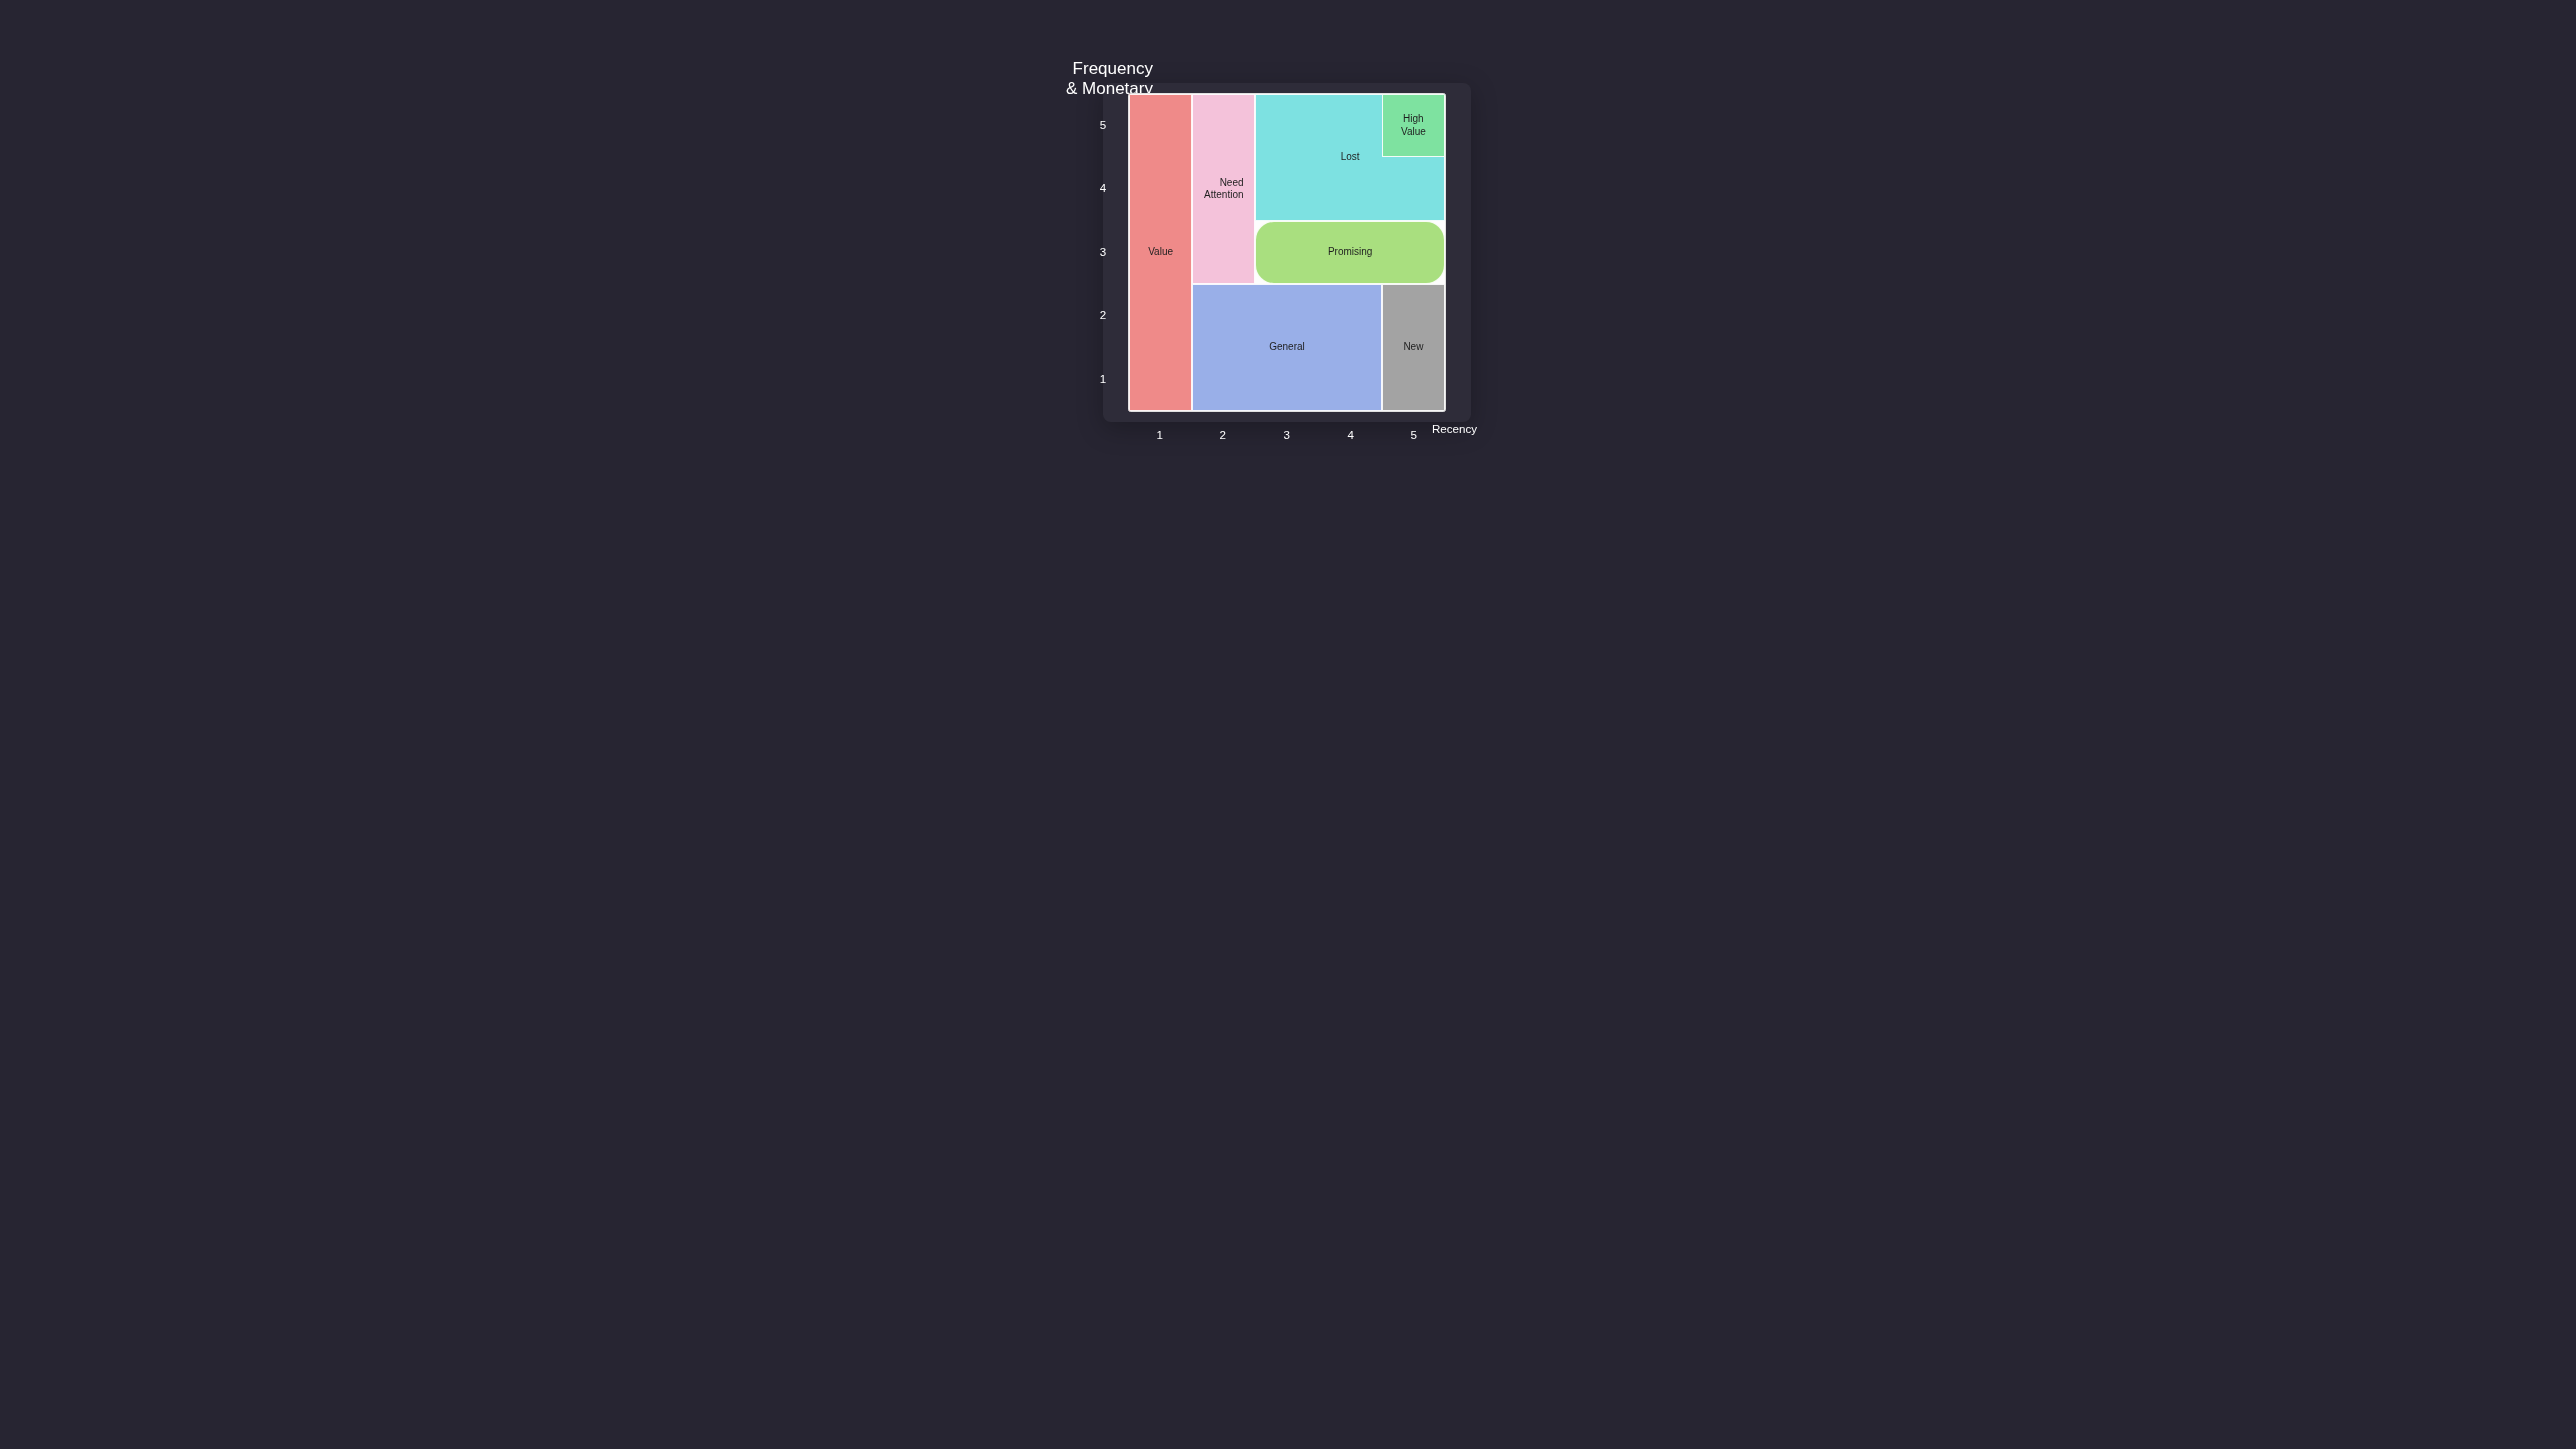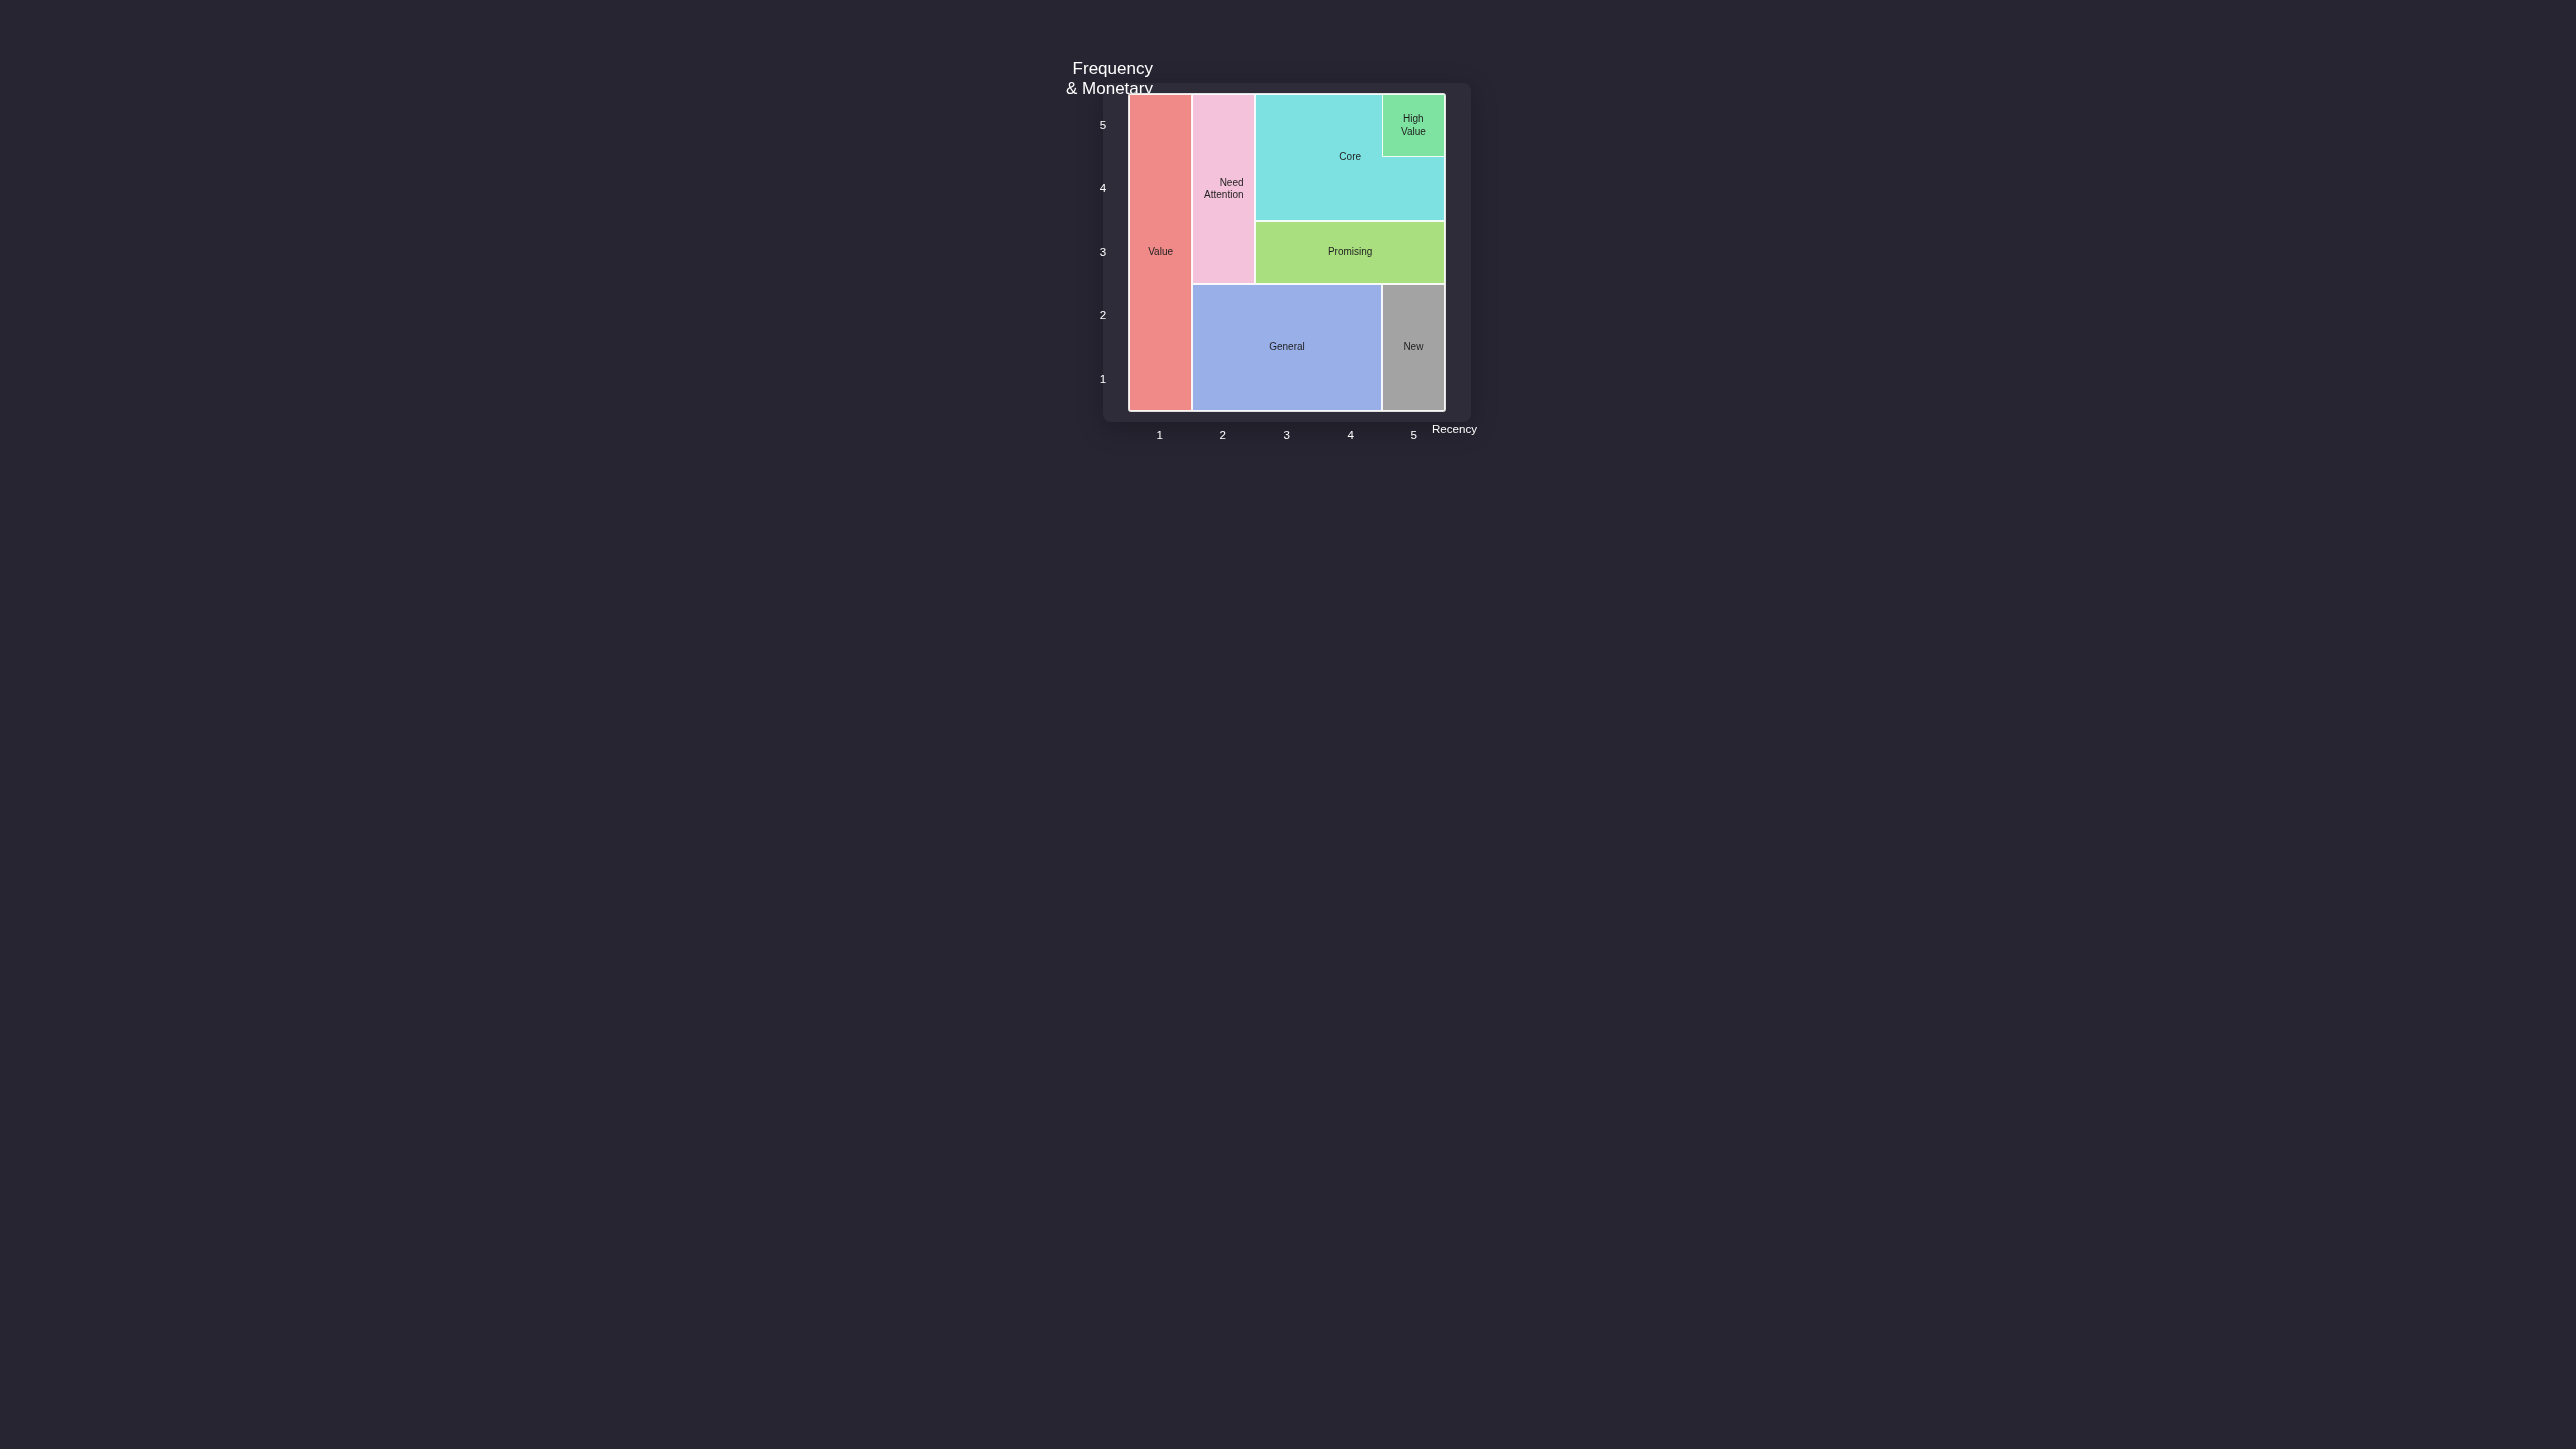--- a/index.html
+++ b/index.html
@@ -93,23 +93,23 @@
 
   <div class="ytick" style="top:118px">5</div>
   <div class="ytick" style="top:181px">4</div>
   <div class="ytick" style="top:245px">3</div>
   <div class="ytick" style="top:308px">2</div>
   <div class="ytick" style="top:372px">1</div>
 
   <div class="grid">
     <div class="seg" style="grid-area: 1 / 1 / 6 / 2; background-color: rgb(239, 138, 137);">Value</div>
     <div class="seg" style="grid-area: 1 / 2 / 4 / 3; background-color: rgb(244, 194, 218); text-align: right;">Need<br>Attention</div>
-    <div class="seg" style="grid-area: 1 / 3 / 3 / 6; z-index: 1; background-color: rgb(125, 225, 225);">Core</div>
+    <div class="seg" style="grid-area: 1 / 3 / 3 / 6; z-index: 1; background-color: rgb(125, 225, 225);">Lost</div>
     <div class="seg" style="grid-area: 1 / 5 / 2 / 6; z-index: 2; background-color: rgb(126, 226, 160);">High<br>Value</div>
-    <div class="seg" style="grid-area: 3 / 3 / 4 / 6; background-color: rgb(169, 223, 127);">Promising</div>
+    <div class="seg" style="grid-area: 3 / 3 / 4 / 6; background-color: rgb(169, 223, 127); border-radius: 19px;">Promising</div>
     <div class="seg" style="grid-area: 4 / 2 / 6 / 5; background-color: rgb(153, 175, 232);">General</div>
     <div class="seg" style="grid-area: 4 / 5 / 6 / 6; background-color: #a3a3a3;">New</div>
   </div>
 
   <div class="xtick" style="left:331px">1</div>
   <div class="xtick" style="left:394px">2</div>
   <div class="xtick" style="left:458px">3</div>
   <div class="xtick" style="left:522px">4</div>
   <div class="xtick" style="left:585px">5</div>
 

